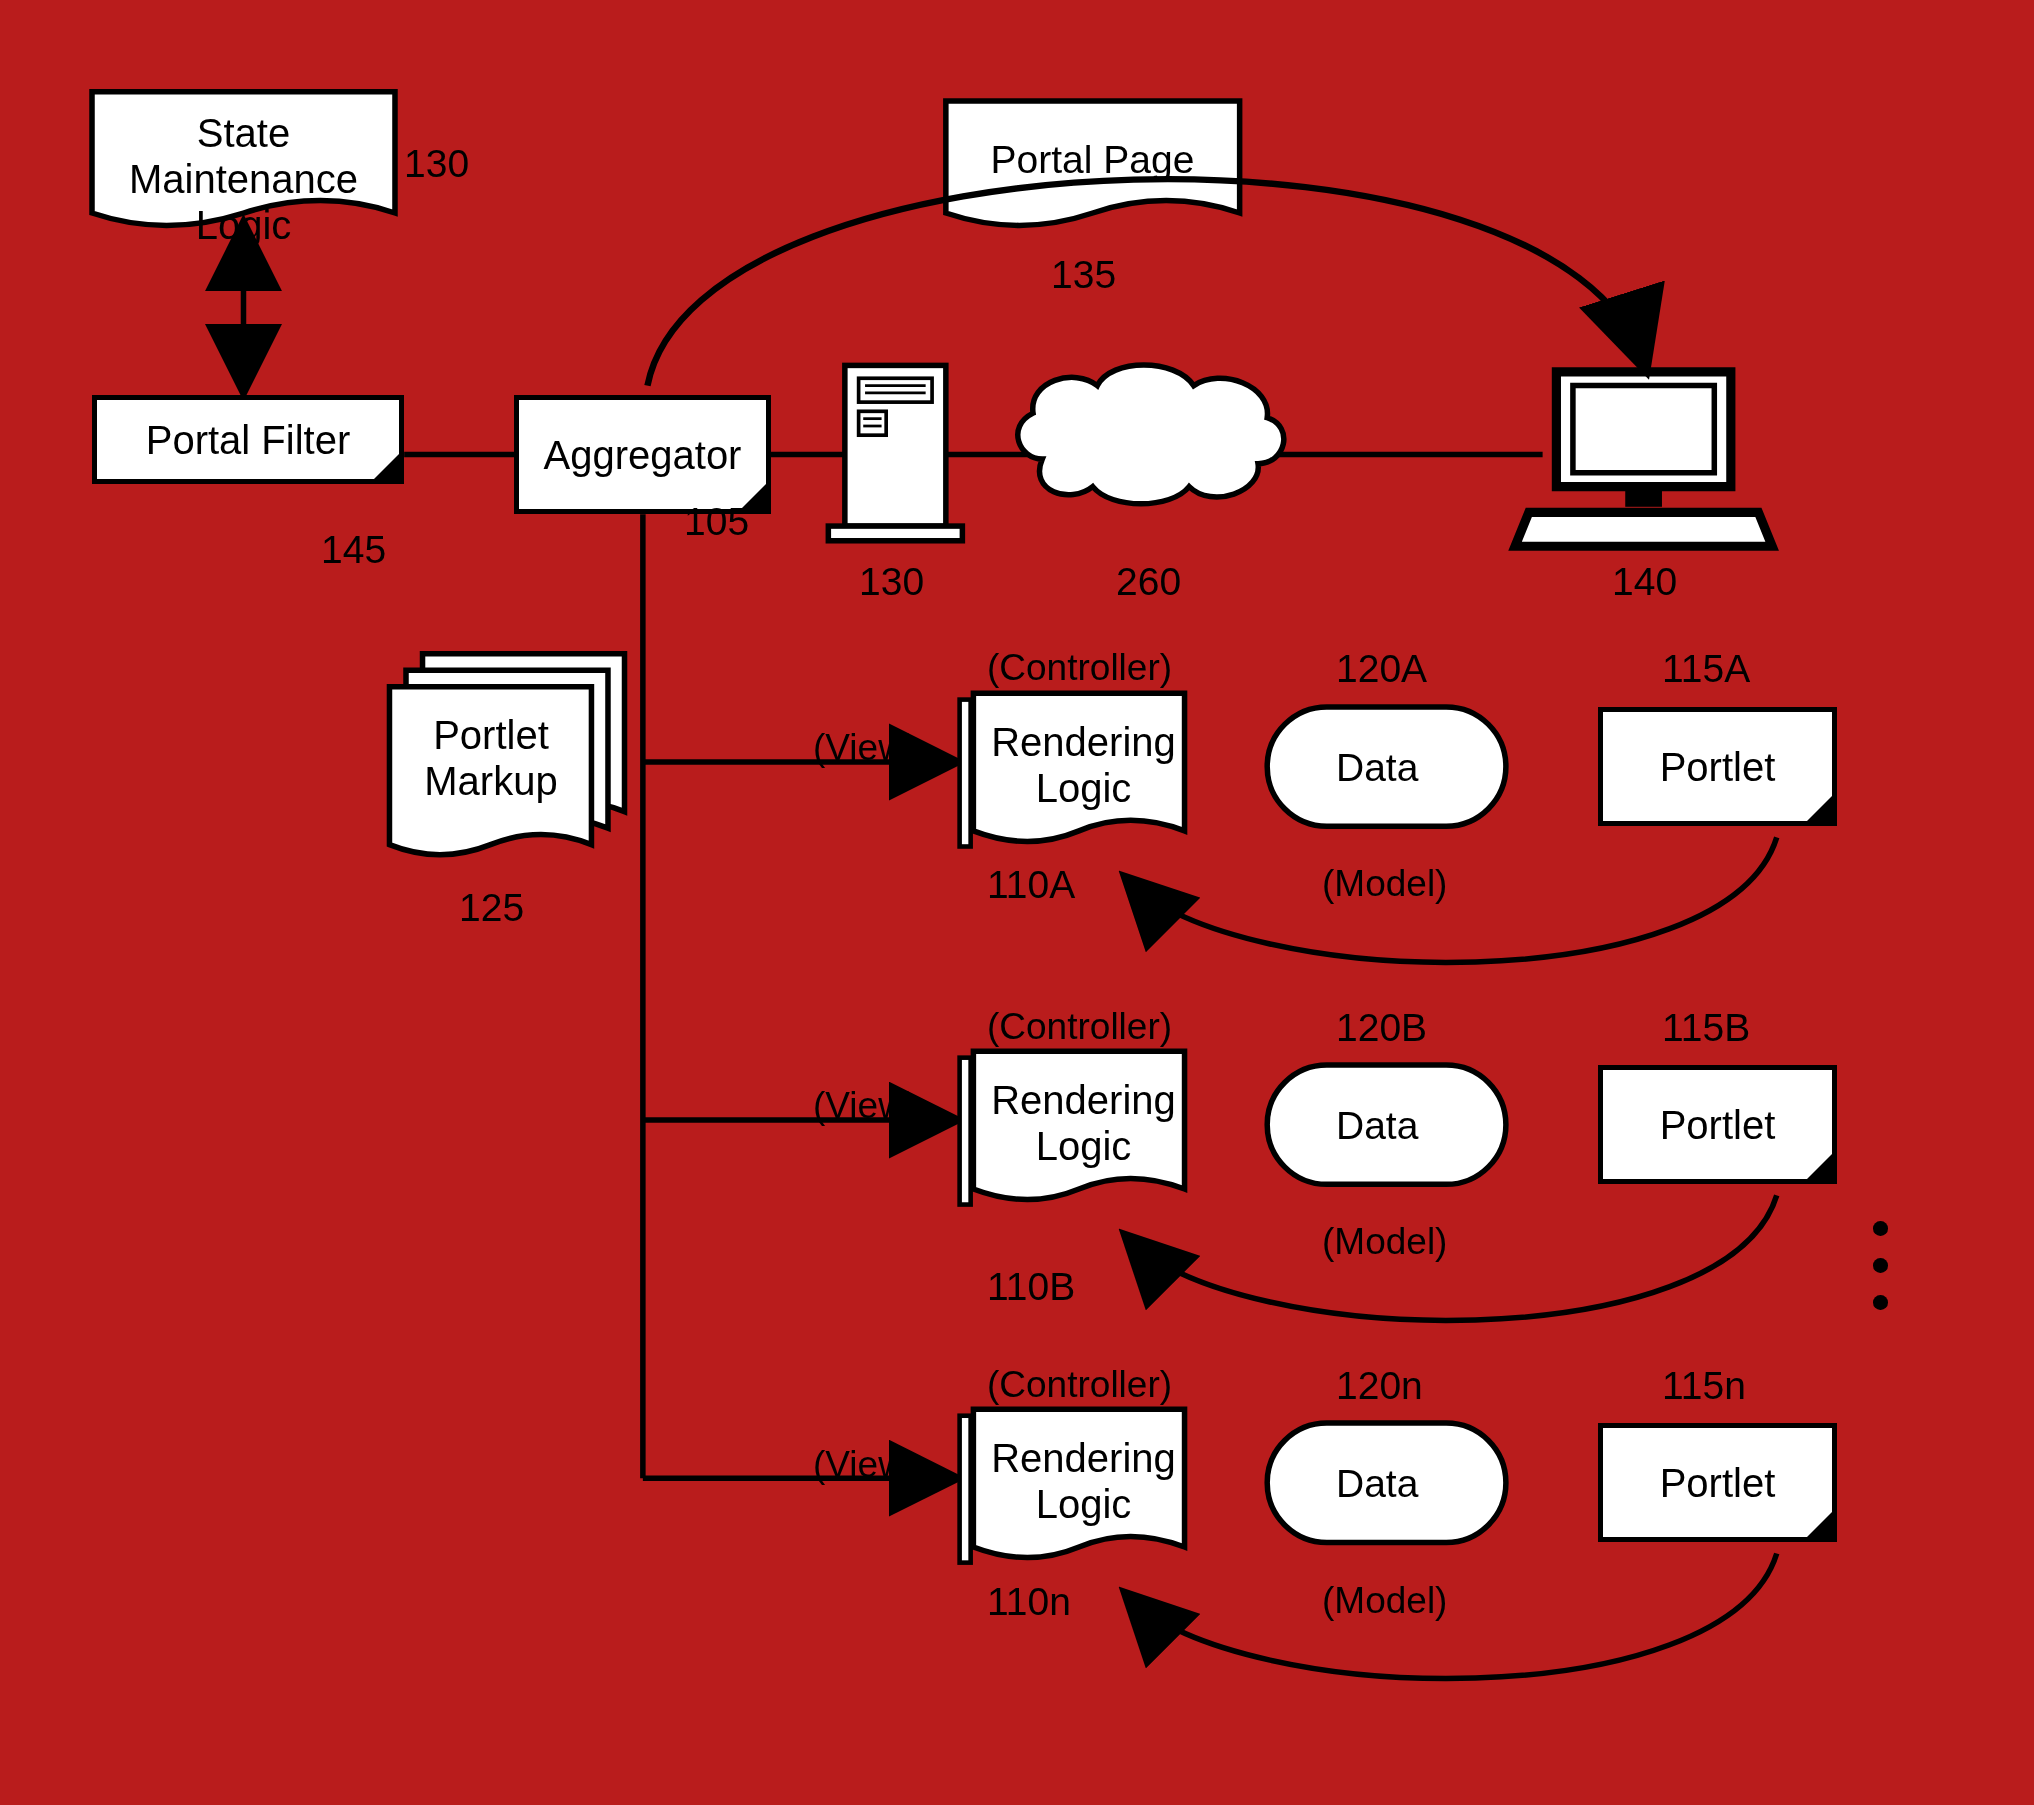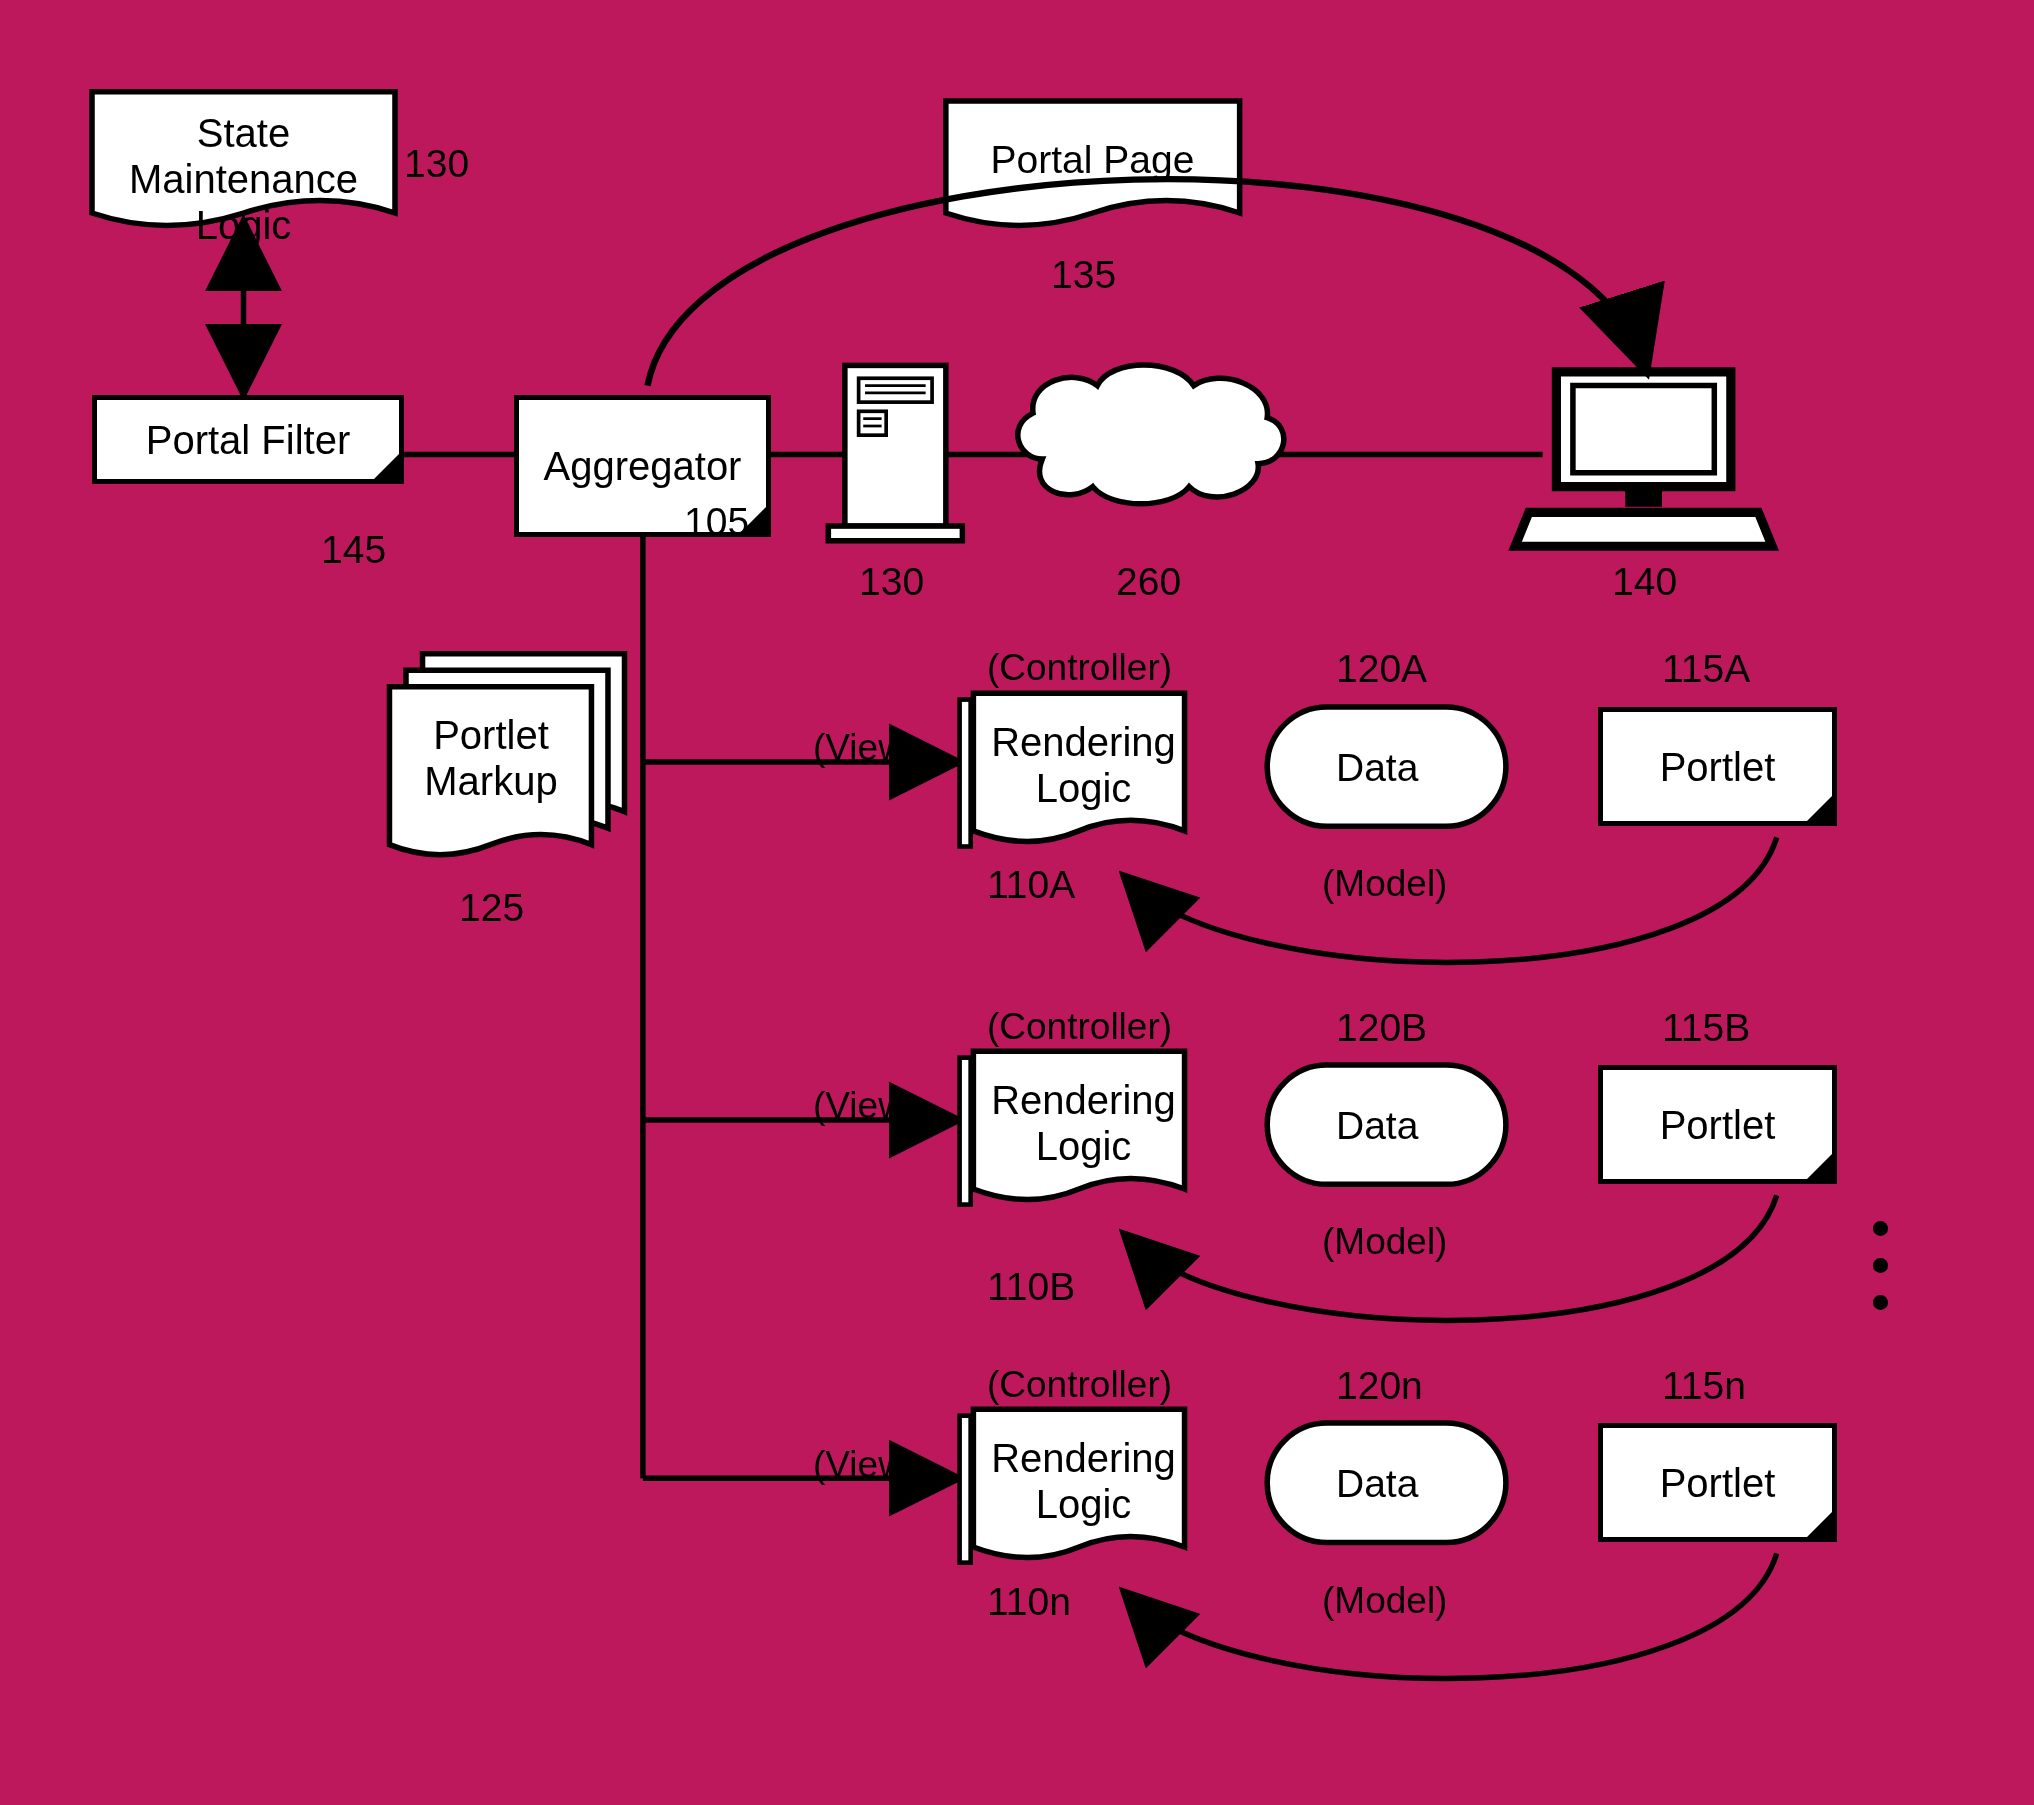--- a/index.html
+++ b/index.html
@@ -1,16 +1,16 @@
 <!DOCTYPE html>
 <html style="font-size:14.7px"><head>
 <meta charset="utf-8">
 <style>
   html,body{margin:0;padding:0;background:#fff;font-family:Arial,Helvetica,sans-serif}
-  .stage{position:relative;width:2034px;height:1805px;background:#be185d}
+  .stage{position:relative;width:2034px;height:1805px;background:#b91c1c}
   .box{position:absolute;border:5.5px solid #000;background:#fff;display:flex;align-items:center;justify-content:center;text-align:center;box-sizing:border-box}
   .corner::after{content:"";position:absolute;right:-1.8px;bottom:-1.8px;width:0;height:0;border-left:29px solid transparent;border-bottom:29px solid #000}
   .label{position:absolute;font-size:39px;text-align:center}
   .txt{font-size:40px;line-height:1.15}
   .small{font-size:37px}
   svg.abs{position:absolute;left:0;top:0;overflow:visible;pointer-events:none}
   .dot{position:absolute;width:14.7px;height:14.7px;background:#000;border-radius:50%}
 </style>
 </head>
 <body>
@@ -113,21 +113,21 @@
   <div class="txt">State Maintenance</div>
   <div class="txt">Logic</div>
 </div>
 <div class="label" style="left:404px;top:142px">130</div>
 
 <div class="box corner" style="left:92px;top:395px;width:312px;height:89px">
   <span class="txt">Portal Filter</span>
 </div>
 <div class="label" style="left:321px;top:528px">145</div>
 
-<div class="box corner" style="left:514px;top:395px;width:257px;height:142px">
+<div class="box corner" style="left:514px;top:395px;width:257px;height:119px">
   <span class="txt">Aggregator</span>
 </div>
 <div class="label" style="left:684px;top:500px">105</div>
 
 <div class="label" style="left:973px;top:138px;width:239px">Portal Page</div>
 <div class="label" style="left:1051px;top:253px">135</div>
 
 <div class="label" style="left:859px;top:560px">130</div>
 <div class="label" style="left:1116px;top:560px">260</div>
 <div class="label" style="left:1612px;top:560px">140</div>

